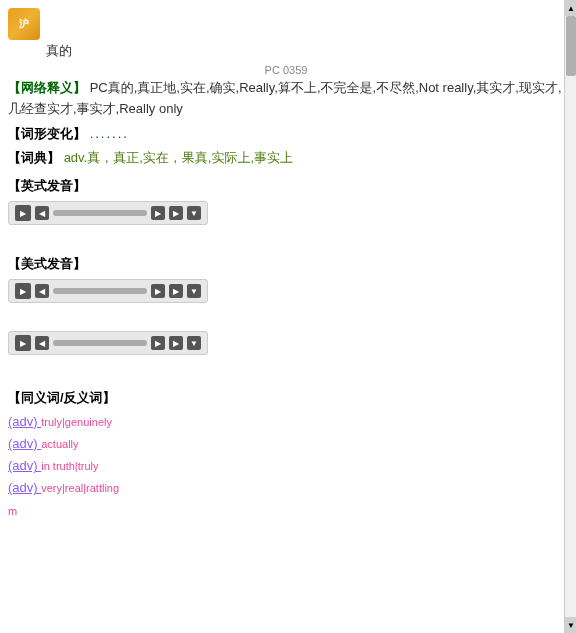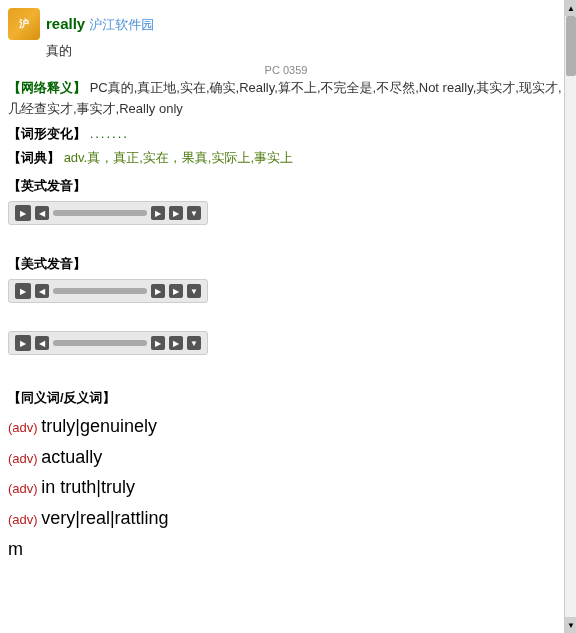--- a/index.html
+++ b/index.html
@@ -162,27 +162,28 @@
       margin-top: 8px;
       margin-bottom: 2px;
     }
 
     .synonyms-list {
       margin-top: 4px;
       line-height: 1.7;
     }
 
     .syn-label {
-      color: #b91c1c;
+      color: #8b5cf6;
       font-size: 13px;
+      text-decoration: underline;
     }
 
     .syn-words {
-      color: #000000;
-      font-size: 18px;
+      color: #ec4899;
+      font-size: 11px;
     }
 
     
     .scrollbar {
       position: absolute;
       right: 0;
       top: 0;
       width: 12px;
       height: 633px;
       background: #f0f0f0;
@@ -233,28 +234,20 @@
 <body>
 
 <div class="container">
 
   <div class="header-area">
     <div class="logo-box">
       <div class="logo-icon">
         <span>沪</span>
       </div>
     </div>
-    <div style="display:flex; flex-direction:column;">
-      <div style="display:flex; align-items:baseline; gap:4px;">
-        <span class="word-main">really</span>
-        <span style="color:#4a90d9; font-size:13px;">
-          <span>沪江软件园</span>
-        </span>
-      </div>
-    </div>
   </div>
 
   <div style="margin-left: 38px; margin-bottom:4px;">
     <span style="color:#333; font-size:13px;text-align:center;">真的</span>
   </div>
 
   <div class="website-label">
     <span>PC 0359</span>
   </div>
 

